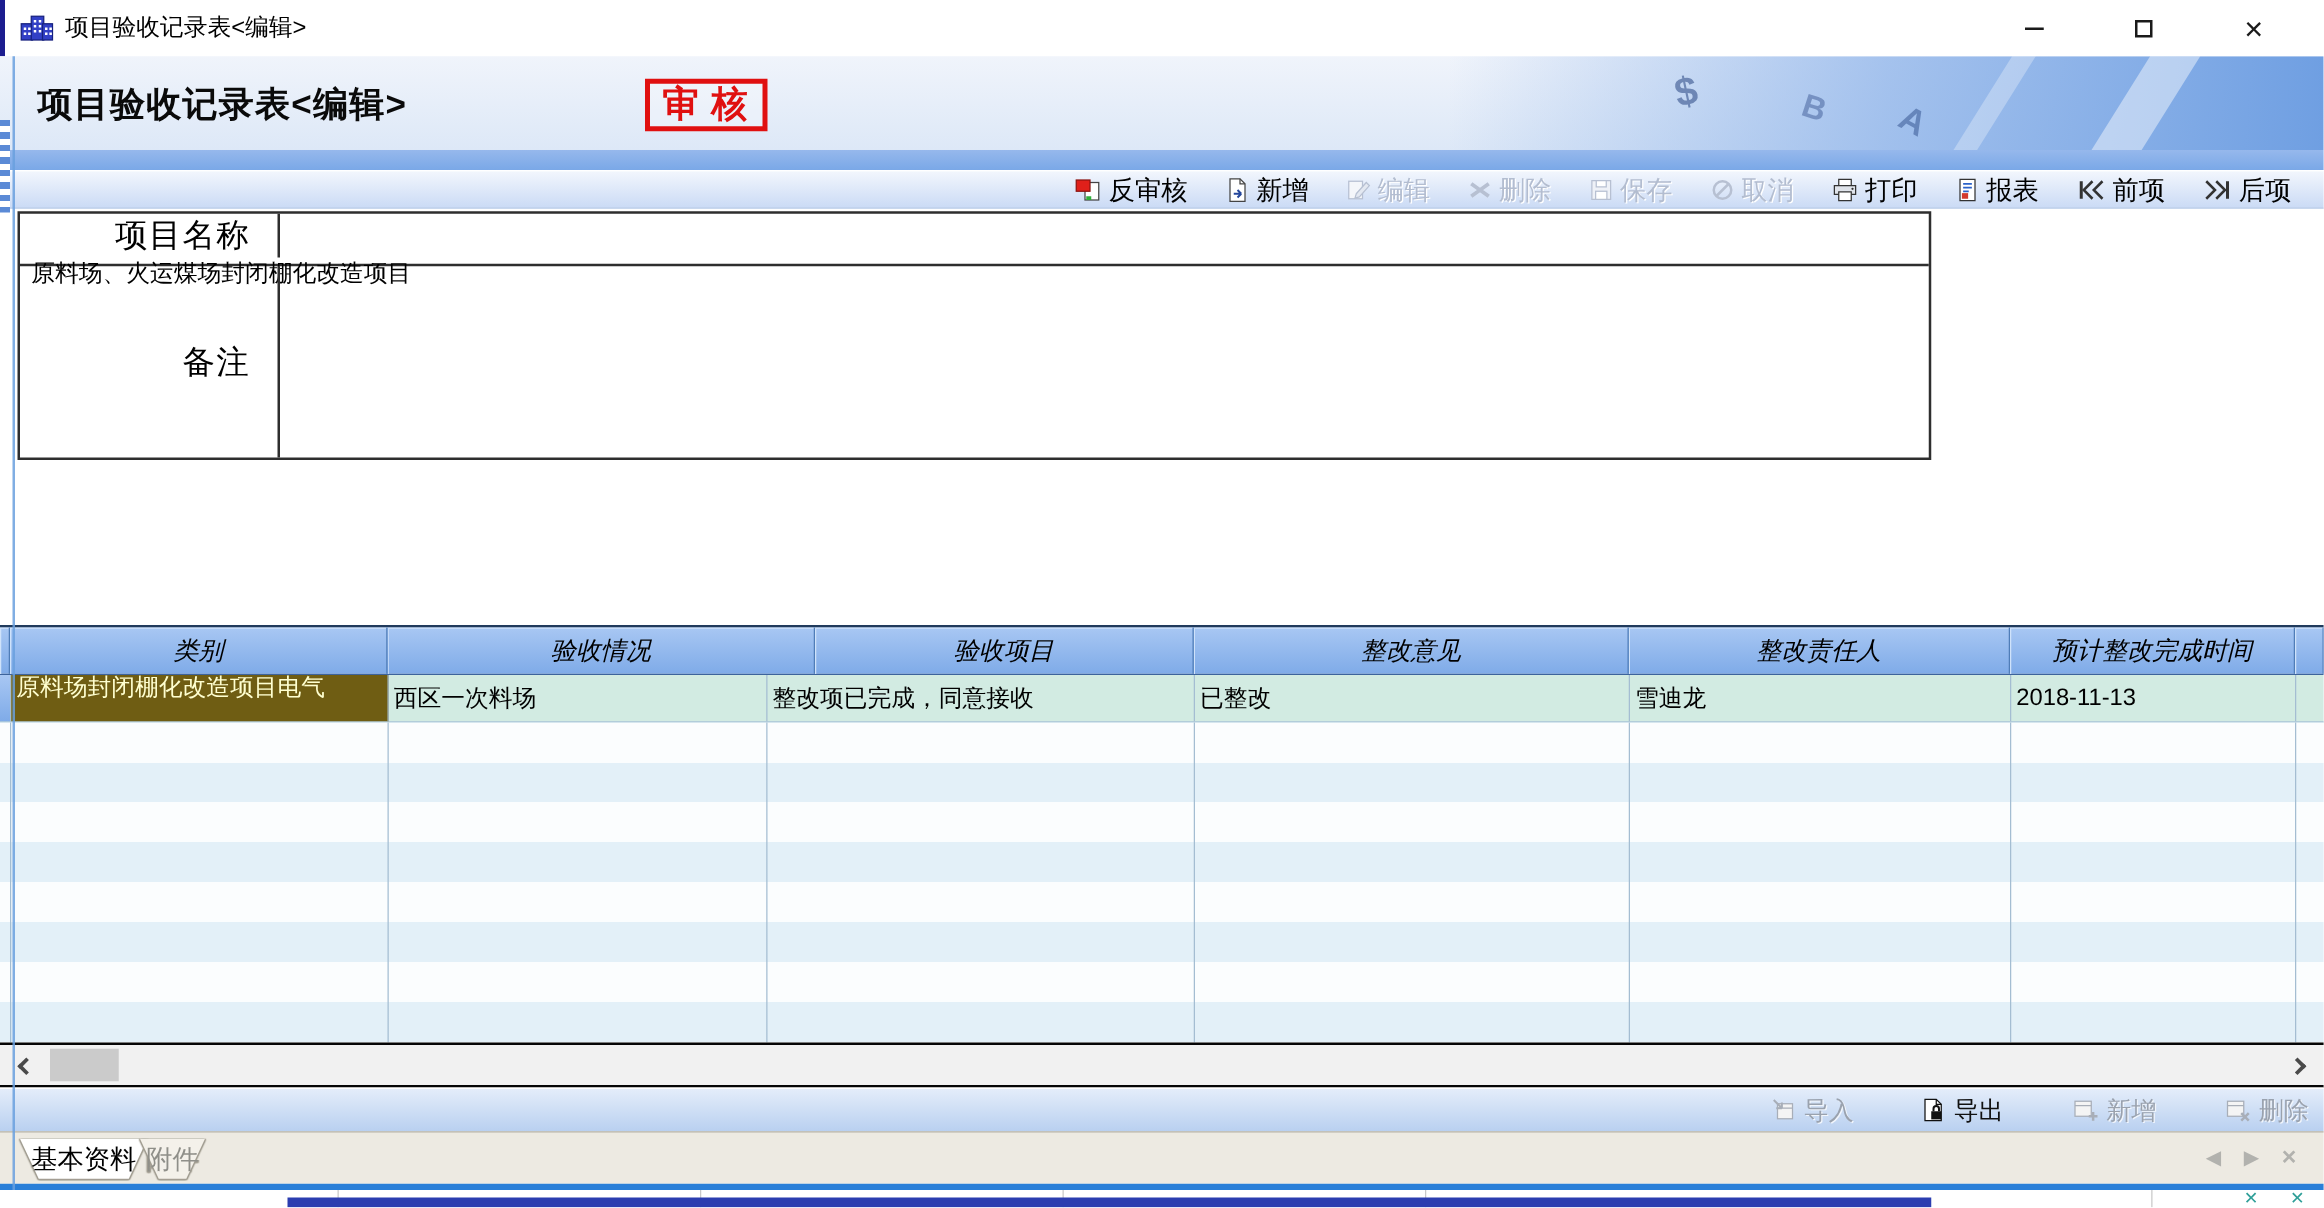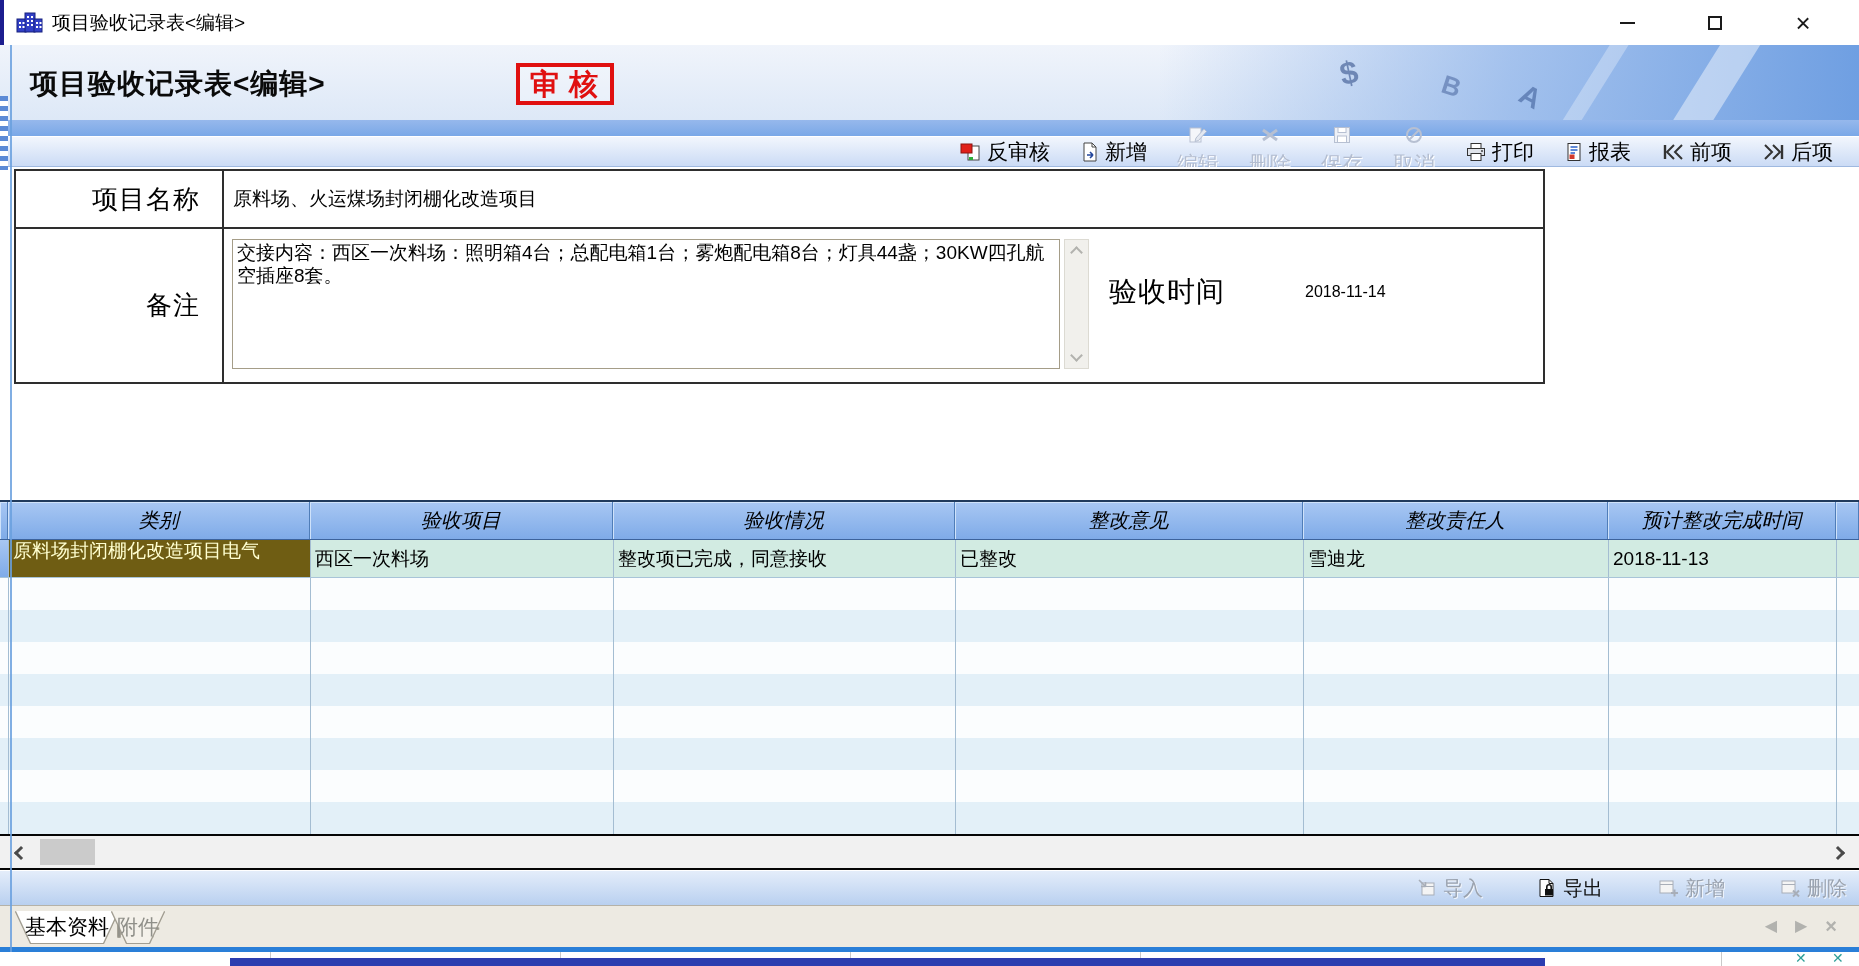--- a/index.html
+++ b/index.html
@@ -38,36 +38,36 @@
     font-size:29px; font-weight:bold; letter-spacing:10px; line-height:34px; padding:0 2px 0 10px;
     background:rgba(255,255,255,0.25);text-align:right; }
 
   
   .midband { left:0; top:120px; width:1859px; height:16px; background:linear-gradient(180deg,#96b8ec,#7aa8e7); }
   .toolbar { left:0; top:136px; width:1859px; height:31px;
     background:linear-gradient(180deg,#f2f6fd 0%,#cbdbf5 100%);
     border-top:1px solid #ffffff; border-bottom:1px solid #9fb9e0;
     display:flex; justify-content:flex-end; align-items:center; gap:30px; padding-right:26px; }
   .tbtn { display:flex; align-items:center; gap:5px; font-size:21px; color:#000; white-space:nowrap; }
-  .tbtn.disabled { color:#b3bdd0; text-shadow:1px 1px 0 #ffffff;flex-direction:column; }
+  .tbtn.disabled { color:#b3bdd0; text-shadow:1px 1px 0 #ffffff; }
   .tbtn svg { display:block; }
 
   
   .content { left:0; top:167px; width:1859px; height:333px; background:#ffffff; }
   .win-left-border { left:10px; top:45px; width:2px; height:907px; background:#6aa0de; opacity:.85; }
   .gutter-dashes { left:0; top:96px; width:8px; height:74px;
     background:repeating-linear-gradient(180deg,#5b8ad6 0 5px,#ffffff 5px 10px); }
 
   .formtable { position:absolute; left:14px; top:2px; width:1531px; border:2px solid #2e2e2e; background:#fff; }
   .frow { display:flex; border-bottom:2px solid #2e2e2e; }
   .frow:last-child { border-bottom:none; }
   .flabel { width:208px; border-right:2px solid #2e2e2e; display:flex; align-items:center;
     justify-content:flex-end; padding-right:22px; font-size:26px; letter-spacing:1px; }
   .fvalue { flex:1; display:flex; align-items:center; padding-left:9px; font-size:19px; }
-  .r1 { height:58px; } .r2 { height:44px; } .r3 { height:153px; }
+  .r1 { height:42px;flex-direction:column; } .r2 { height:44px; } .r3 { height:153px; }
   .remark-area { flex:1; position:relative; }
   .ta { position:absolute; left:8px; top:10px; width:828px; height:130px;
     border:1px solid #a59d88; background:#fff; font-size:19px; line-height:23px;
     padding:1px 4px; overflow:hidden; word-break:break-all; }
   .ta-scroll { position:absolute; left:840px; top:10px; width:25px; height:130px;
     background:#f1f0ec; border:1px solid #dcdad2; }
   .chev { position:absolute; left:7px; width:9px; height:9px;
     border-left:2px solid #b2b2ae; border-top:2px solid #b2b2ae; }
   .chev.up   { top:8px;    transform:rotate(45deg); }
   .chev.down { bottom:8px; transform:rotate(225deg); }
@@ -271,41 +271,30 @@
 </div>
 
 <div class="abs content">
   <div class="formtable">
     <div class="frow r1">
       <div class="flabel">项目名称</div>
       <div class="fvalue">原料场、火运煤场封闭棚化改造项目</div>
     </div>
     <div class="frow r3">
       <div class="flabel">备注</div>
-      <div class="remark-area">
-        <div class="ta">交接内容：西区一次料场：照明箱4台；总配电箱1台；雾炮配电箱8台；灯具44盏；30KW四孔航空插座8套。</div>
-        <div class="ta-scroll">
-          <span class="chev up"></span>
-          <span class="chev down"></span>
-        </div>
-        <div class="acc-time">
-          <span class="acc-label">验收时间</span>
-          <span class="acc-value">2018-11-14</span>
-        </div>
-      </div>
     </div>
   </div>
 </div>
 
 <div class="abs grid">
   <div class="grow ghead">
     <div class="gc w-ind"></div>
     <div class="gc w1">类别</div>
+    <div class="gc w3">验收情况</div>
     <div class="gc w2">验收项目</div>
-    <div class="gc w3">验收情况</div>
     <div class="gc w4">整改意见</div>
     <div class="gc w5">整改责任人</div>
     <div class="gc w6">预计整改完成时间</div>
     <div class="gc wf"></div>
   </div>
   <div class="grow gdata">
     <div class="gc w-ind" style="background:linear-gradient(180deg,#a8c7f3,#7fabe8);"></div>
     <div class="gc w1 cell-selected">原料场封闭棚化改造项目电气</div>
     <div class="gc w2">西区一次料场</div>
     <div class="gc w3">整改项已完成，同意接收</div>

